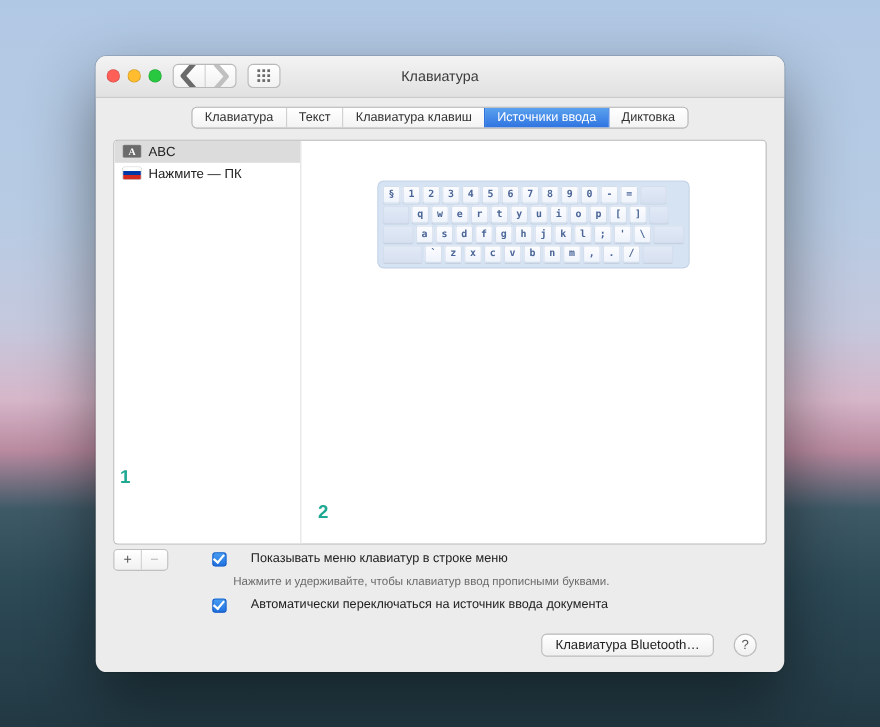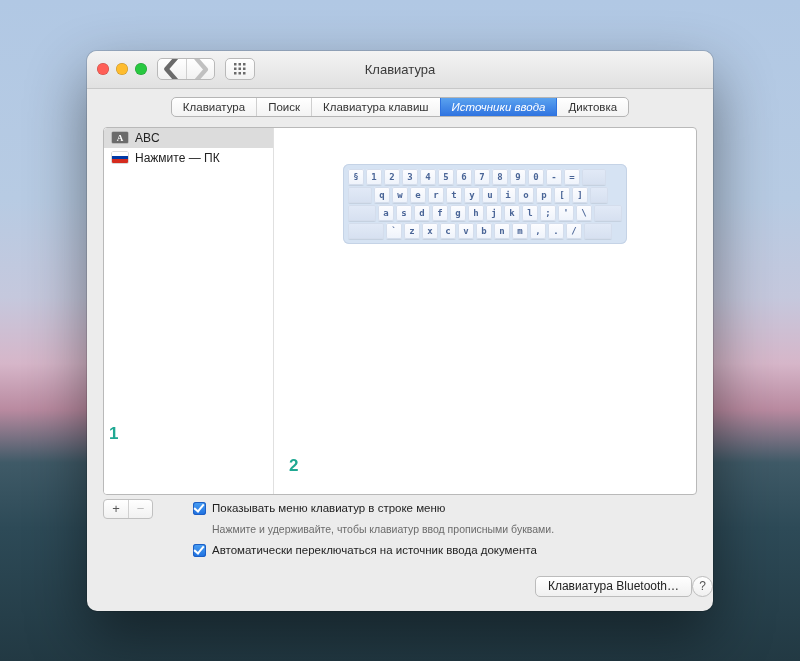--- a/index.html
+++ b/index.html
@@ -67,21 +67,21 @@
   }
   .search svg{width:12px;height:12px;flex:none}
   .search input{ border:none;outline:none; font-size:12px; width:100%; background:transparent; color:#333;}
   .search input::placeholder{color:#9a9a9a}
 
   
   .tabsrow { display:flex; justify-content:center; padding:8px 0 6px; }
   .tabs { display:flex; border:1px solid #b5b5b5; border-radius:5px; overflow:hidden; height:20px; background:linear-gradient(#fff,#f3f3f3); box-shadow:0 1px 0 rgba(255,255,255,.6) inset; }
   .tabs > div { padding:0 11px; font-size:11.5px; line-height:19px; color:#333; border-left:1px solid #cfcfcf; cursor:default; white-space:nowrap;}
   .tabs > div:first-child{border-left:none}
-  .tabs > div.sel { background: linear-gradient(#5aa2ef,#2f73e0); color:#fff; border-left-color:#2f73e0;font-style:italic;}
+  .tabs > div.sel { background: linear-gradient(#5aa2ef,#2f73e0); color:#fff; border-left-color:#2f73e0;}
   .tabs > div.sel + div { border-left-color:#2f73e0; }
 
   
   .main { flex:1; padding:4px 16px 12px; display:flex; flex-direction:column; }
   .panel { flex:1; display:flex; border:1px solid #b9b9b9; border-radius:4px; background:#fff; overflow:hidden; position:relative;}
   .leftcol { width:170px; border-right:1px solid #e0e0e0; background:#fff; display:flex; flex-direction:column;}
   .list { flex:1; overflow:auto; }
   .row { display:flex; align-items:center; gap:7px; height:20px; padding:0 8px; font-size:12px; }
   .row.sel { background:#dcdcdc; }
   .flag { width:16px; height:11px; border-radius:1px; box-shadow:0 0 0 .5px rgba(0,0,0,.3); flex:none; }
@@ -101,25 +101,25 @@
   
   .belowrow { display:flex; align-items:flex-start; padding-top:4px; }
   .addremove { display:flex; border:1px solid #c0c0c0; border-radius:4px; overflow:hidden; height:20px; background:linear-gradient(#fff,#f1f1f1); margin-left:0;}
   .addremove button{ width:24px; border:none; background:transparent; font-size:13px; color:#555; cursor:default;}
   .addremove button + button{ border-left:1px solid #d0d0d0; color:#b7b7b7;}
 
   .options { margin-left:40px; display:flex; flex-direction:column; gap:6px; padding-top:2px; }
   .cbrow { display:flex; align-items:flex-start; gap:6px; font-size:11.5px; color:#222; }
   .cb { width:13px; height:13px; border-radius:3px; background:linear-gradient(#4aa0f3,#1d6fe0); box-shadow:inset 0 0 0 1px #1d5ec4; flex:none; position:relative; top:1px;}
   .cb::after{content:""; position:absolute; left:3px; top:0px; width:4px; height:8px; border:solid #fff; border-width:0 2px 2px 0; transform:rotate(40deg);}
-  .cbtext { max-width:380px; line-height:1.25; }
+  .cbtext { max-width:380px; line-height:1.25;margin-left:16px; }
   .hint { font-size:10.5px; color:#6b6b6b; margin:2px 0 2px 19px;}
 
   
-  .footer { display:flex; justify-content:flex-end; align-items:center; gap:0; padding:6px 0 14px;}
+  .footer { display:flex; justify-content:flex-end; align-items:center; gap:18px; padding:6px 25px 14px;}
   .btn { height:21px; padding:0 12px; border:1px solid #bcbcbc; border-radius:5px; background:linear-gradient(#fff,#f0f0f0); font-size:12px; color:#222; display:flex;align-items:center; cursor:default;}
   .helpbtn { width:21px; height:21px; border-radius:50%; border:1px solid #bcbcbc; background:linear-gradient(#fff,#f0f0f0); display:flex;align-items:center;justify-content:center; font-size:12px; color:#555; cursor:default;}
 </style>
 </head>
 <body>
 
 <div class="win">
 
   <div class="titlebar">
     <div class="traffic">
@@ -153,21 +153,21 @@
             <rect x="10" y="10" width="2.5" height="2.5"></rect>
           </g>
         </svg>
     </div>
     <div class="wintitle">Клавиатура</div>
   </div>
 
   <div class="tabsrow">
     <div class="tabs" id="tabs">
         <div>Клавиатура</div>
-        <div>Поиск</div>
+        <div>Текст</div>
         <div>Клавиатура клавиш</div>
         <div class="sel">Источники ввода</div>
         <div>Диктовка</div>
       </div>
   </div>
 
   <div class="main" style="position:relative;">
     <div class="panel">
       <div class="leftcol">
         <div class="list" id="srclist">

